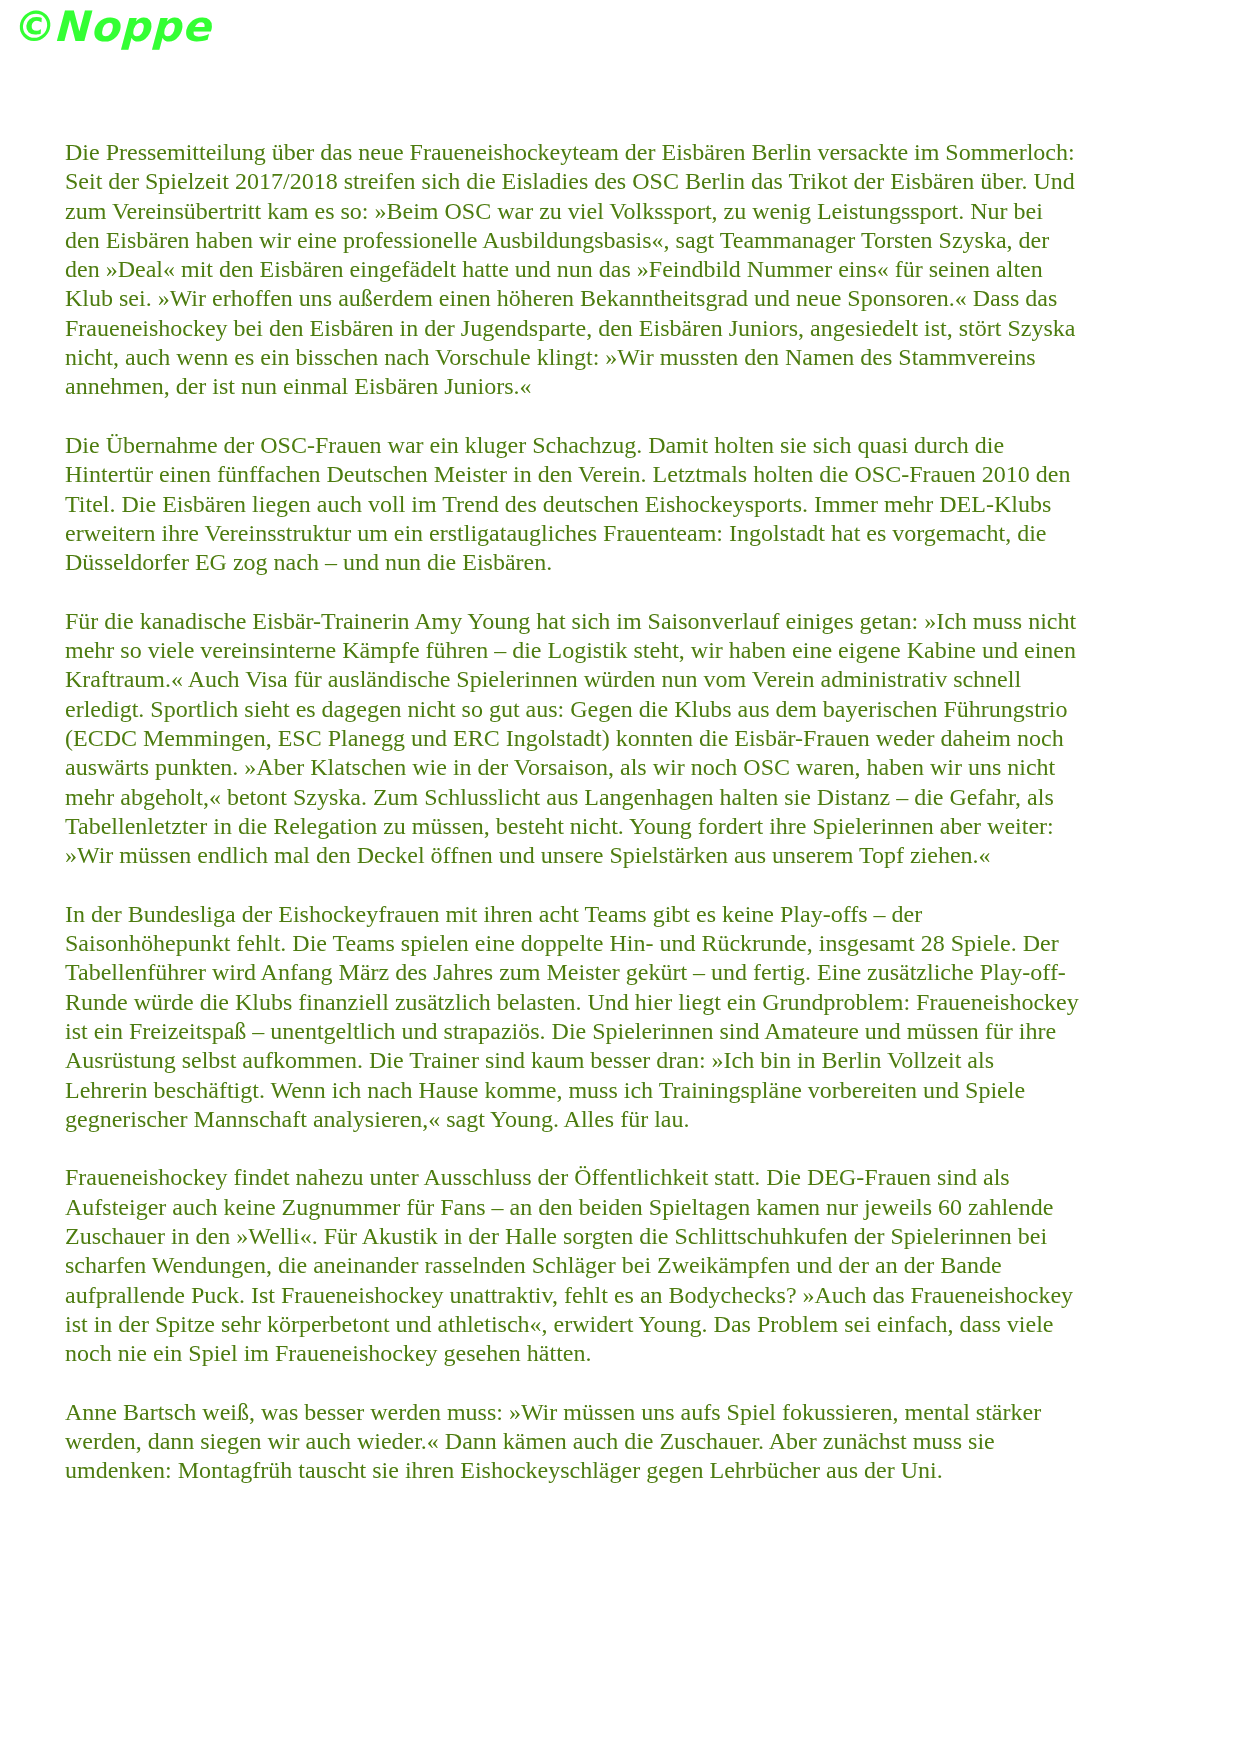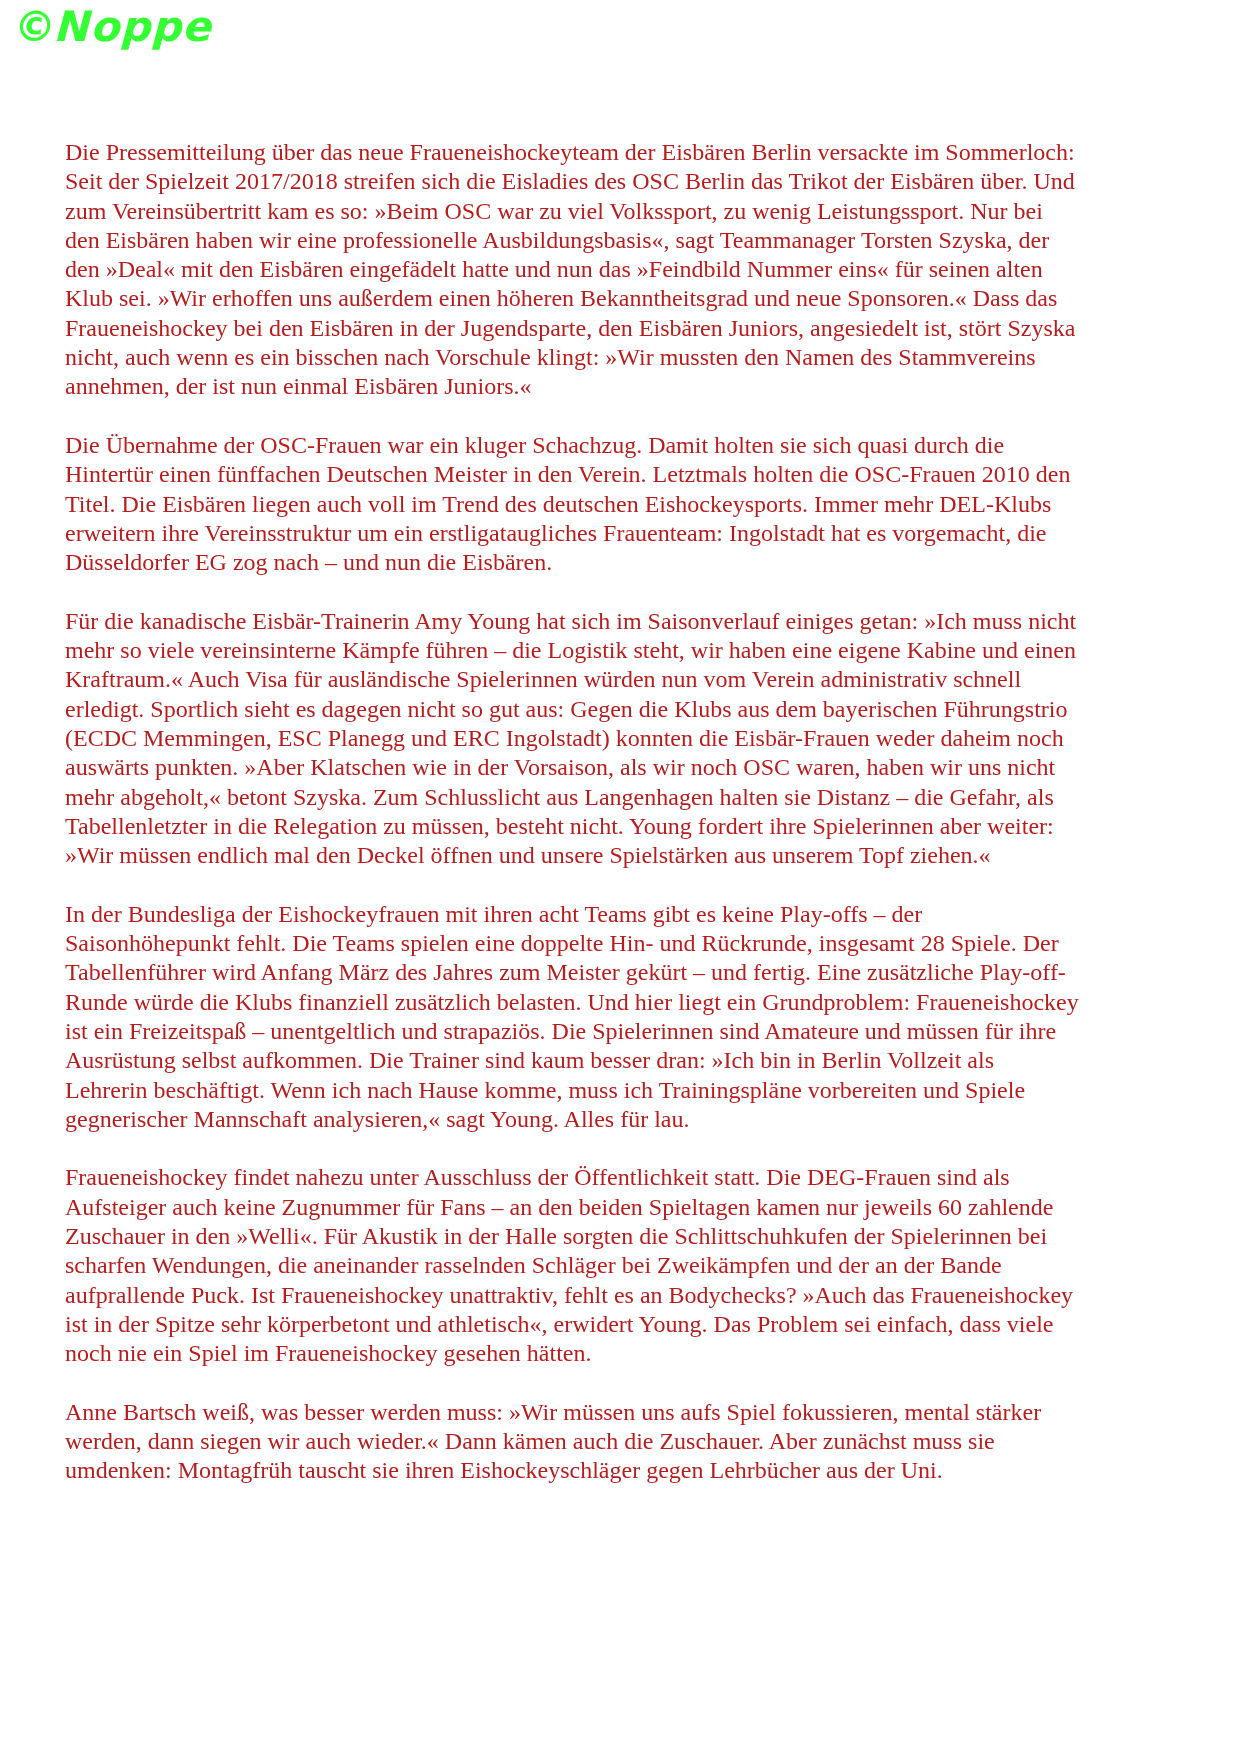--- a/index.html
+++ b/index.html
@@ -39,21 +39,21 @@
   .article p {
     margin: 0 0 29.3px 0;
     white-space: pre-line;
   }
 </style>
 </head>
 <body style="background: rgb(255, 255, 255);">
 
 <div class="watermark" style="color: rgb(51, 255, 51);">©Noppe</div>
 
-<main class="article" style="color: #b91c1c;">
+<main class="article" style="color: #4d7c0f;">
     <p>Die Pressemitteilung über das neue Fraueneishockeyteam der Eisbären Berlin versackte im Sommerloch:
 Seit der Spielzeit 2017/2018 streifen sich die Eisladies des OSC Berlin das Trikot der Eisbären über. Und
 zum Vereinsübertritt kam es so: »Beim OSC war zu viel Volkssport, zu wenig Leistungssport. Nur bei
 den Eisbären haben wir eine professionelle Ausbildungsbasis«, sagt Teammanager Torsten Szyska, der
 den »Deal« mit den Eisbären eingefädelt hatte und nun das »Feindbild Nummer eins« für seinen alten
 Klub sei. »Wir erhoffen uns außerdem einen höheren Bekanntheitsgrad und neue Sponsoren.« Dass das
 Fraueneishockey bei den Eisbären in der Jugendsparte, den Eisbären Juniors, angesiedelt ist, stört Szyska
 nicht, auch wenn es ein bisschen nach Vorschule klingt: »Wir mussten den Namen des Stammvereins
 annehmen, der ist nun einmal Eisbären Juniors.«</p>
     <p>Die Übernahme der OSC-Frauen war ein kluger Schachzug. Damit holten sie sich quasi durch die

